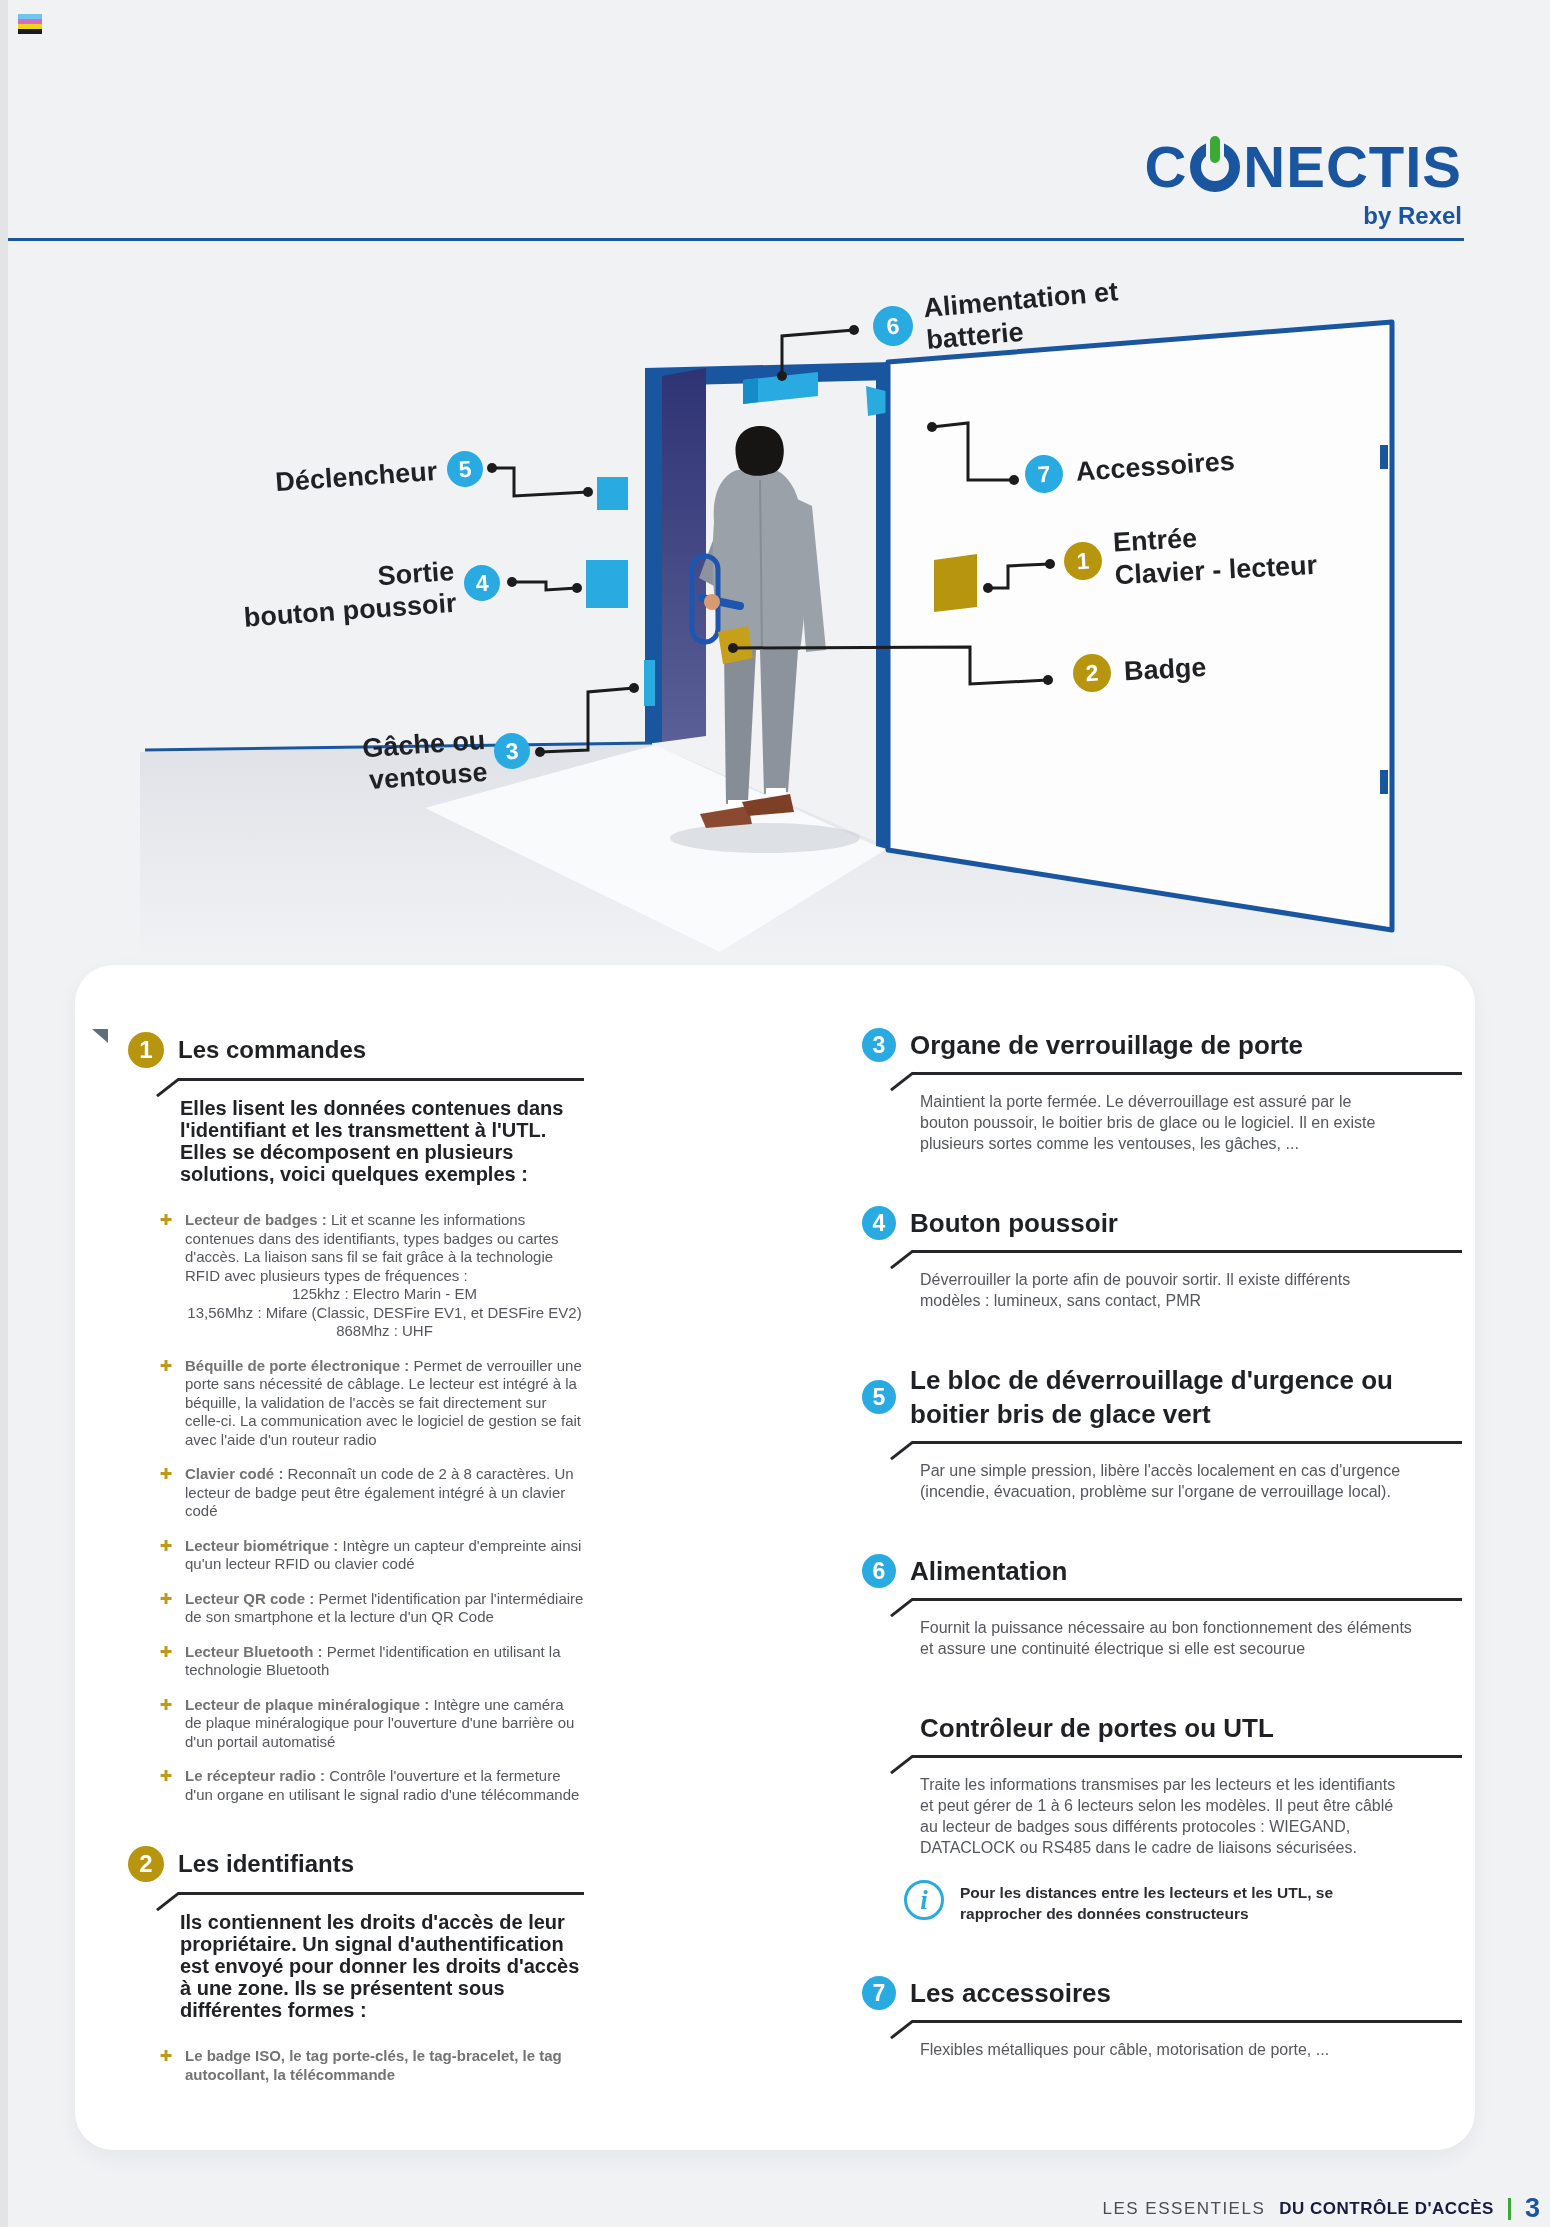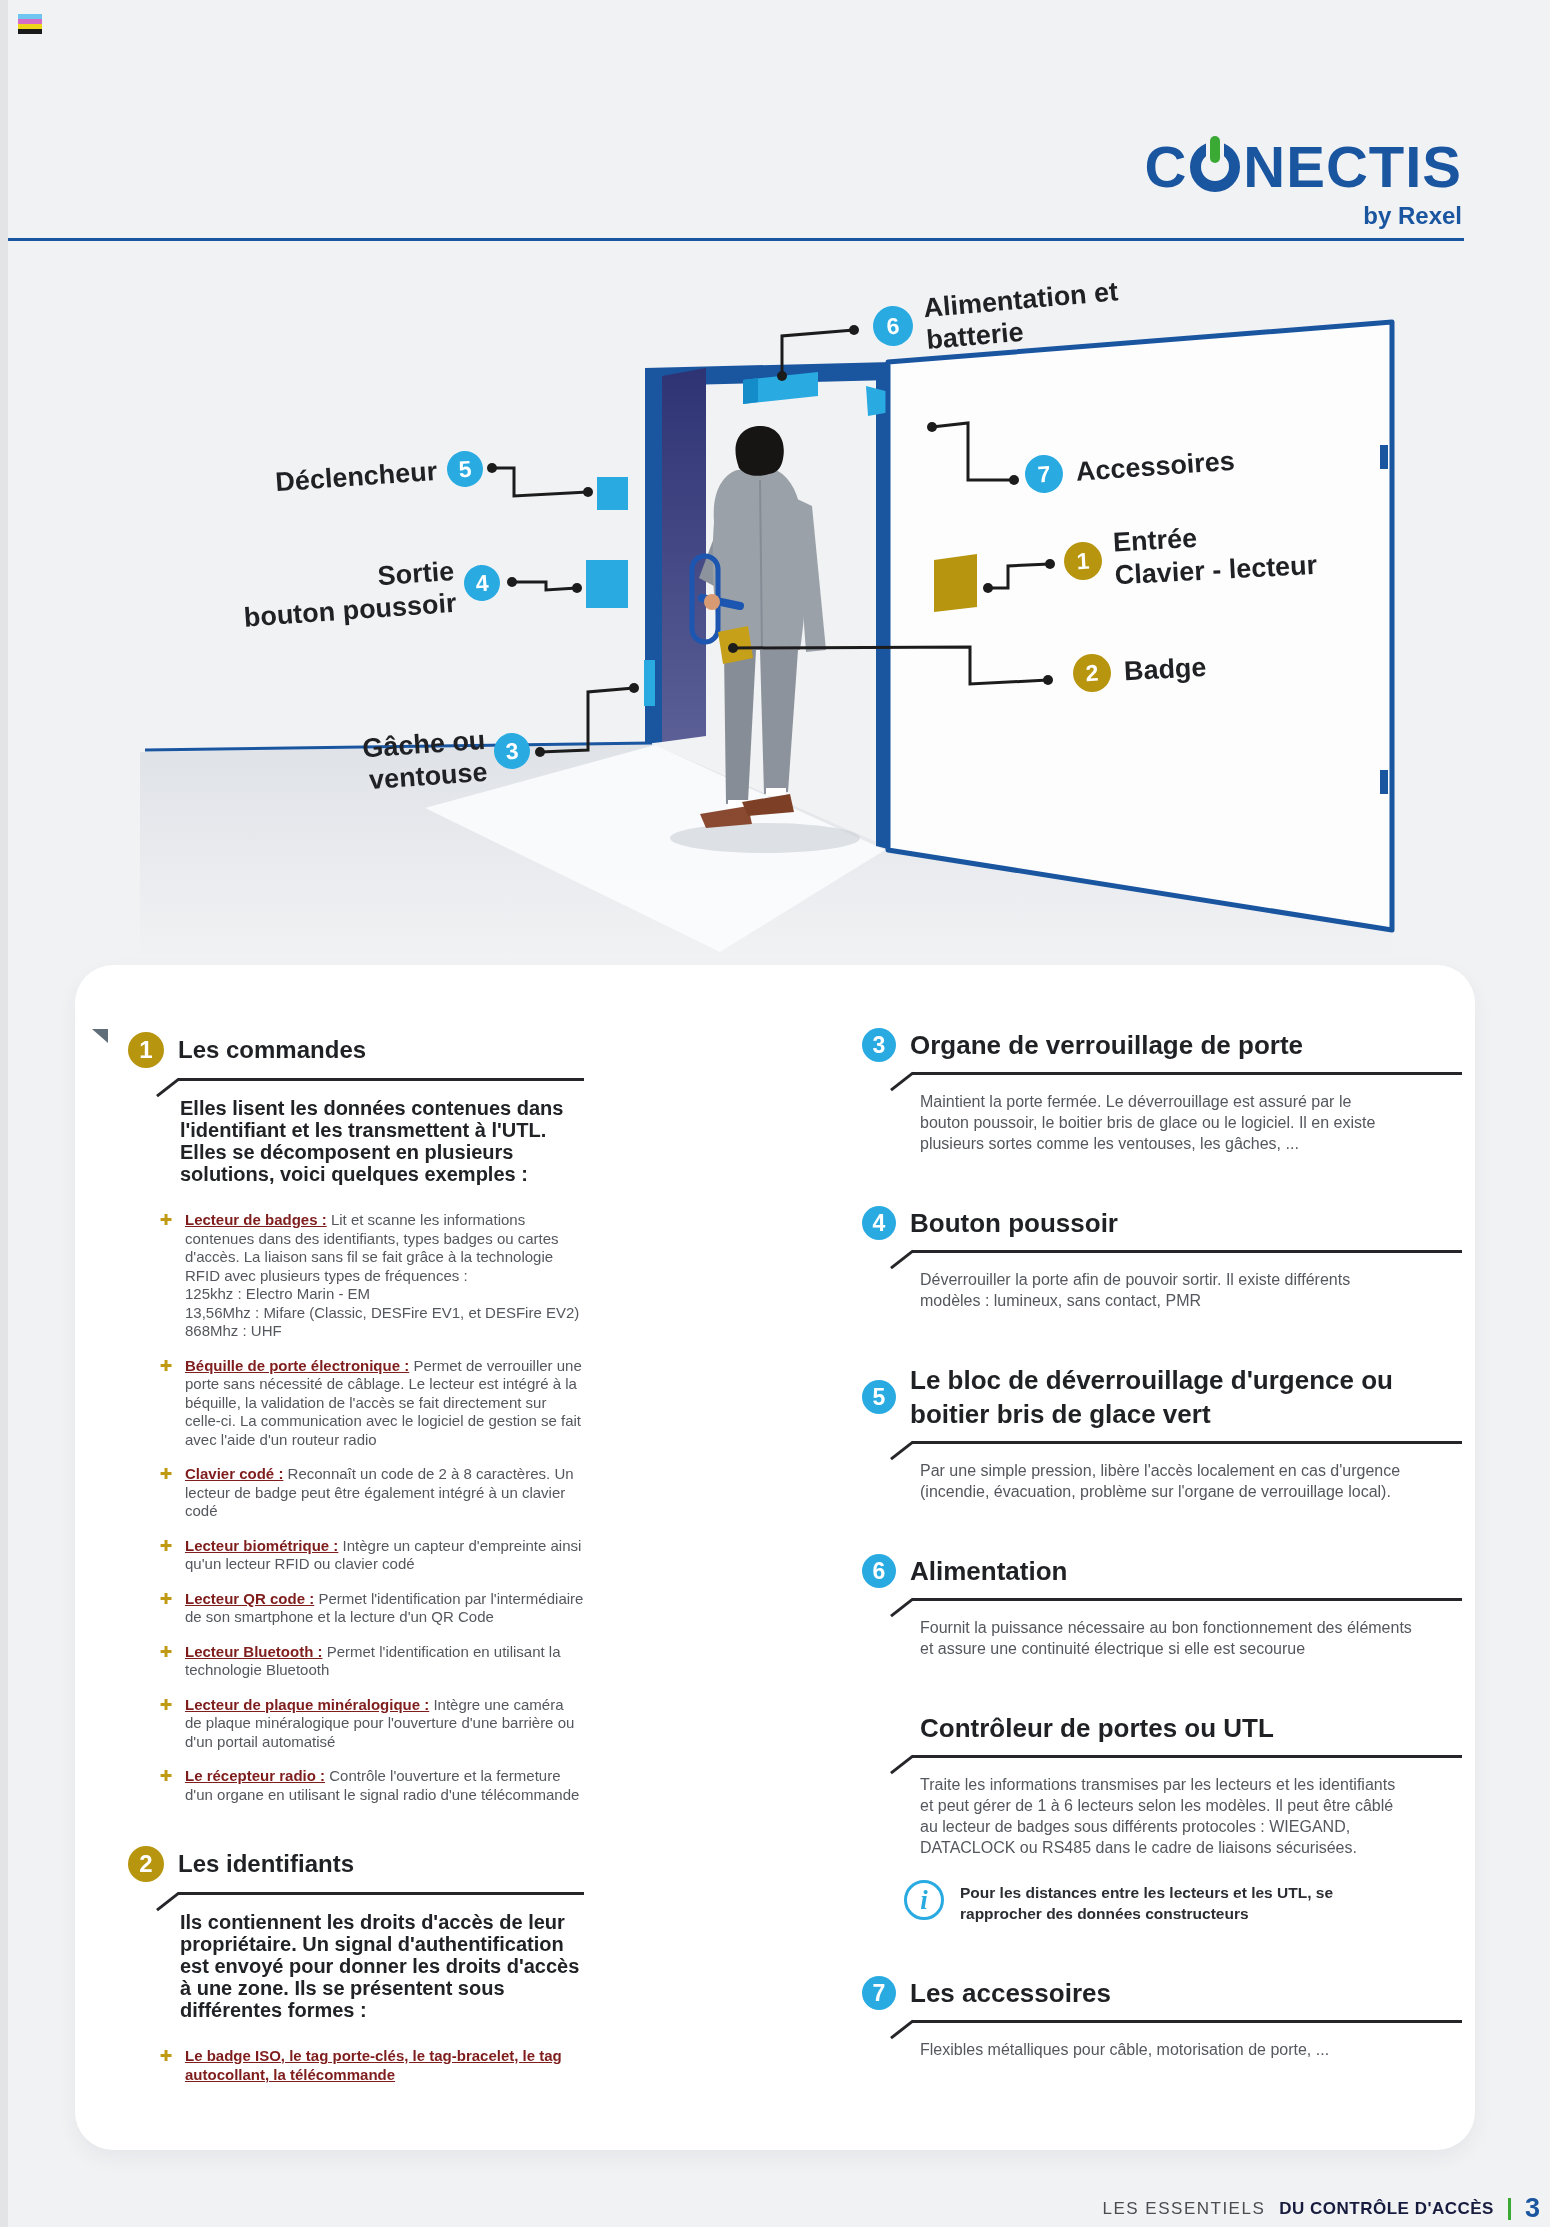--- a/index.html
+++ b/index.html
@@ -54,22 +54,22 @@
   .sep{height:3px;background:#26262a;position:relative;margin:10px 0 16px 50px;}
   .sep::before{content:"";position:absolute;left:-24px;top:8px;width:28px;height:3px;
                background:#26262a;transform:rotate(-38deg);}
   .intro{font-weight:bold;color:#202226;font-size:20px;line-height:22px;margin:0 0 20px 52px;}
   .body-txt{color:#54575d;font-size:16px;line-height:21px;margin:0 0 0 58px;}
 
   ul.plus-list{list-style:none;margin:26px 0 0 28px;padding:0;}
   ul.plus-list li{display:flex;gap:9px;margin-bottom:16px;}
   .plus{flex:none;color:#c09a12;font-size:15px;line-height:18px;width:20px;text-align:center;}
   .li-txt{font-size:15px;line-height:18.5px;color:#54575d;}
-  .li-txt b{color:#7f1d1d;text-decoration:underline;}
-  .li-line{display:block;}
+  .li-txt b{color:#737373;}
+  .li-line{display:block;text-align:center;}
 
   .rsec{margin-bottom:52px;}
   .note{display:flex;gap:16px;margin:22px 0 0 42px;align-items:flex-start;}
   .note-i{flex:none;width:40px;height:40px;border:3px solid #29abe2;border-radius:50%;
           color:#29abe2;font-family:"Liberation Serif", serif;font-weight:bold;font-style:italic;
           font-size:27px;display:flex;align-items:center;justify-content:center;}
   .note-txt{font-weight:bold;color:#2b2d33;font-size:15.5px;line-height:21px;
             padding-top:2px;max-width:452px;}
 
   

